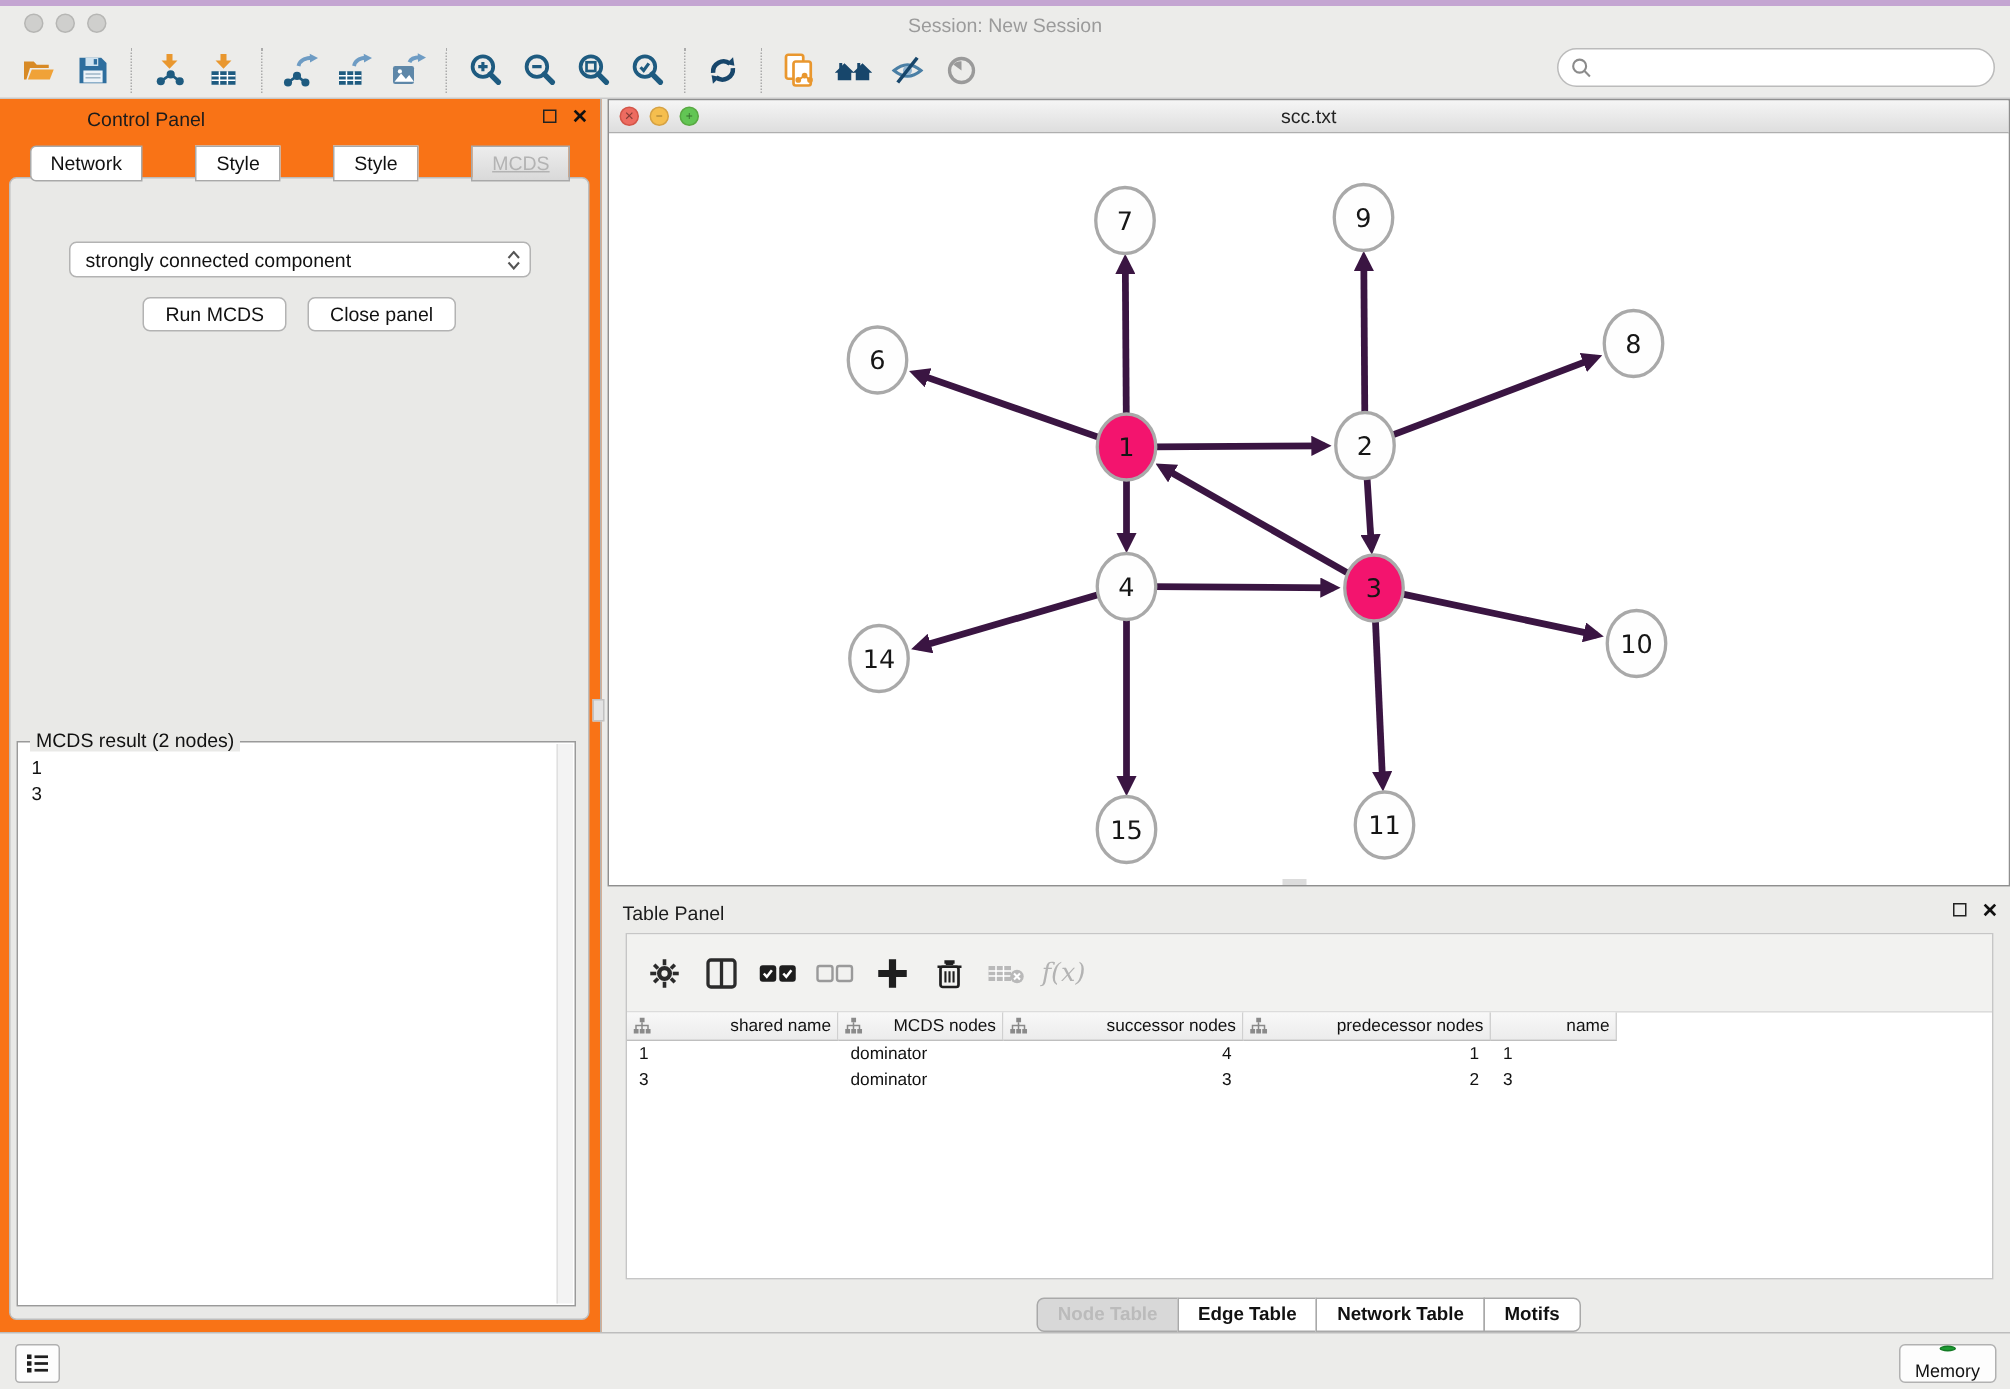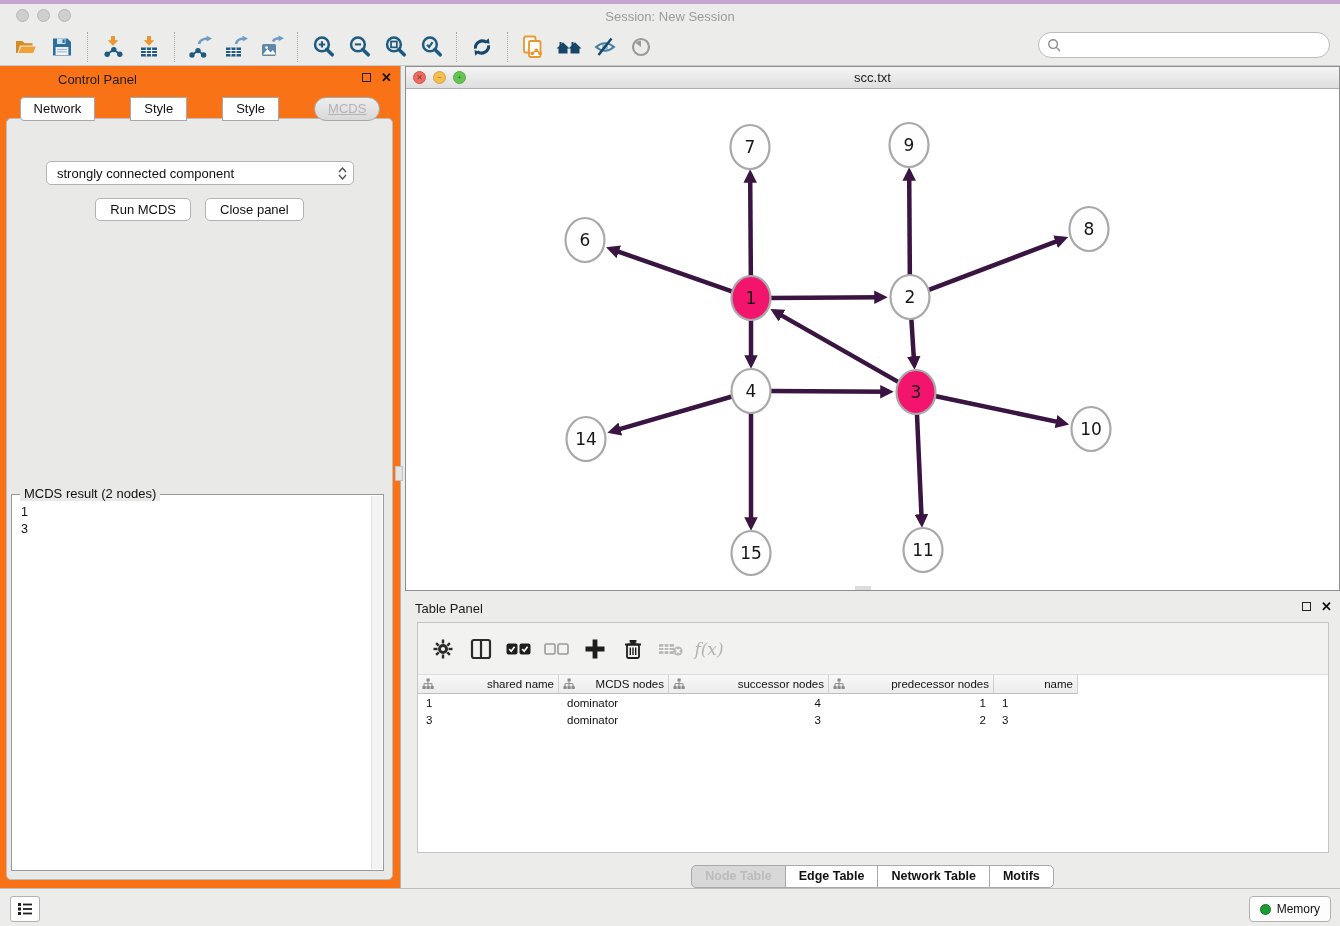--- a/index.html
+++ b/index.html
@@ -27,21 +27,21 @@
   
   .control-panel { position:absolute; left:0; top:66px; width:401px; height:822px; background:#f97316; border-right:1px solid #B2B2B2;padding-left:48px; }
   .panel-header { position:relative; height:26px; display:flex; align-items:center; padding:0 10px; }
   .panel-title { font-size:13px; color:#1c1c1c; }
   .panel-btns { position:absolute; right:8px; top:5px; display:flex; gap:10px; align-items:center; }
   .float-box { width:9px; height:9px; border:1.6px solid #222; background:transparent; }
   .close-x { font-size:13px; font-weight:bold; color:#111; line-height:1; }
   .cp-tabs { position:absolute; left:0; top:31px; width:100%; display:flex; justify-content:center; z-index:2;gap:36px; }
   .cp-tab { font-size:13px; padding:3px 13px 4px; background:#fff; border:1px solid #A9A9A9; margin-left:-1px; color:#111; }
   .cp-tab:first-child { border-radius:4px 0 0 4px; margin-left:0; }
-  .cp-tab.active { background:linear-gradient(#EDEDED,#D9D9D9); color:#B3B3B3; border-radius:12px; position:relative;text-decoration:underline; }
+  .cp-tab.active { background:linear-gradient(#EDEDED,#D9D9D9); color:#B3B3B3; border-radius:0; position:relative;text-decoration:underline; }
   .cp-content { position:absolute; left:6px; right:7px; top:52px; bottom:8px; background:#E9E9E7; border:1px solid #BDBDBD; border-radius:5px; }
   .opt-label { position:absolute; left:0; top:19px; width:100%; text-align:center; font-size:13px; color:#111; }
   .criterion-select { position:absolute; left:39px; top:42px; width:308px; height:24px; background:#fff; border:1px solid #B3B3B3; border-radius:5px; display:flex; align-items:center; padding:0 6px 0 10px; font-size:13px; color:#111; }
   .criterion-select .val { flex:1; }
   .stepper { display:flex; flex-direction:column; align-items:center; gap:1px; }
   .cp-buttons { position:absolute; left:0; top:79px; width:100%; display:flex; justify-content:center; gap:14px; }
   .btn { background:#fff; border:1px solid #B3B3B3; border-radius:5px; font-size:13px; color:#111; padding:3px 14px; height:23px; display:flex; align-items:center; }
   .result-fieldset { position:absolute; left:4px; right:8px; top:375px; bottom:8px; border:1px solid #9A9A9A; background:#fff; }
   .result-legend { position:absolute; left:8px; top:-9px; background:#E9E9E7; padding:0 4px; font-size:13px; color:#111; }
   .result-area { position:absolute; left:1px; right:13px; top:3px; bottom:1px; padding:6px 0 0 8px; font-size:12.5px; color:#111; line-height:17px; overflow:hidden; }
@@ -72,21 +72,21 @@
   .al { justify-content:flex-start; } .ar { justify-content:flex-end; }
   .tp-tabs { position:absolute; left:0; top:270px; width:100%; display:flex; justify-content:center;text-align:center; }
   .tp-tab { font-size:12.5px; font-weight:600; padding:3px 13px 4px; background:#fff; border:1px solid #A9A9A9; margin-left:-1px; color:#111; }
   .tp-tab:first-child { border-radius:5px 0 0 5px; margin-left:0; }
   .tp-tab:last-child { border-radius:0 5px 5px 0; }
   .tp-tab.active { background:#D8D8D8; color:#BBBBBB; }
 
   
   .status-bar { position:absolute; left:0; top:888px; width:100%; height:38px; background:#ECECEA; border-top:1px solid #BDBDBD; }
   .task-btn { position:absolute; left:10px; top:7px; width:30px; height:26px; background:#FDFDFD; border:1px solid #B1B1B1; border-radius:3px; display:flex; align-items:center; justify-content:center; }
-  .memory-btn { position:absolute; right:9px; top:7px; height:26px; background:#FDFDFD; border:1px solid #B1B1B1; border-radius:4px; display:flex; align-items:center; padding:0 10px; gap:6px; font-size:12px; color:#111; }
+  .memory-btn { position:absolute; right:9px; top:7px; height:26px; background:#FDFDFD; border:1px solid #B1B1B1; border-radius:4px; display:flex; align-items:center; padding:0 10px; gap:6px; font-size:12px; color:#111;flex-direction:column; }
   .mem-dot { width:11px; height:11px; border-radius:50%; background:#1E9C33; border:1px solid #137A24; }
 </style>
 </head>
 <body>
 
 <div class="app">
   <div class="purple-strip"></div>
 
   <div class="titlebar">
     <div class="tl-group">

